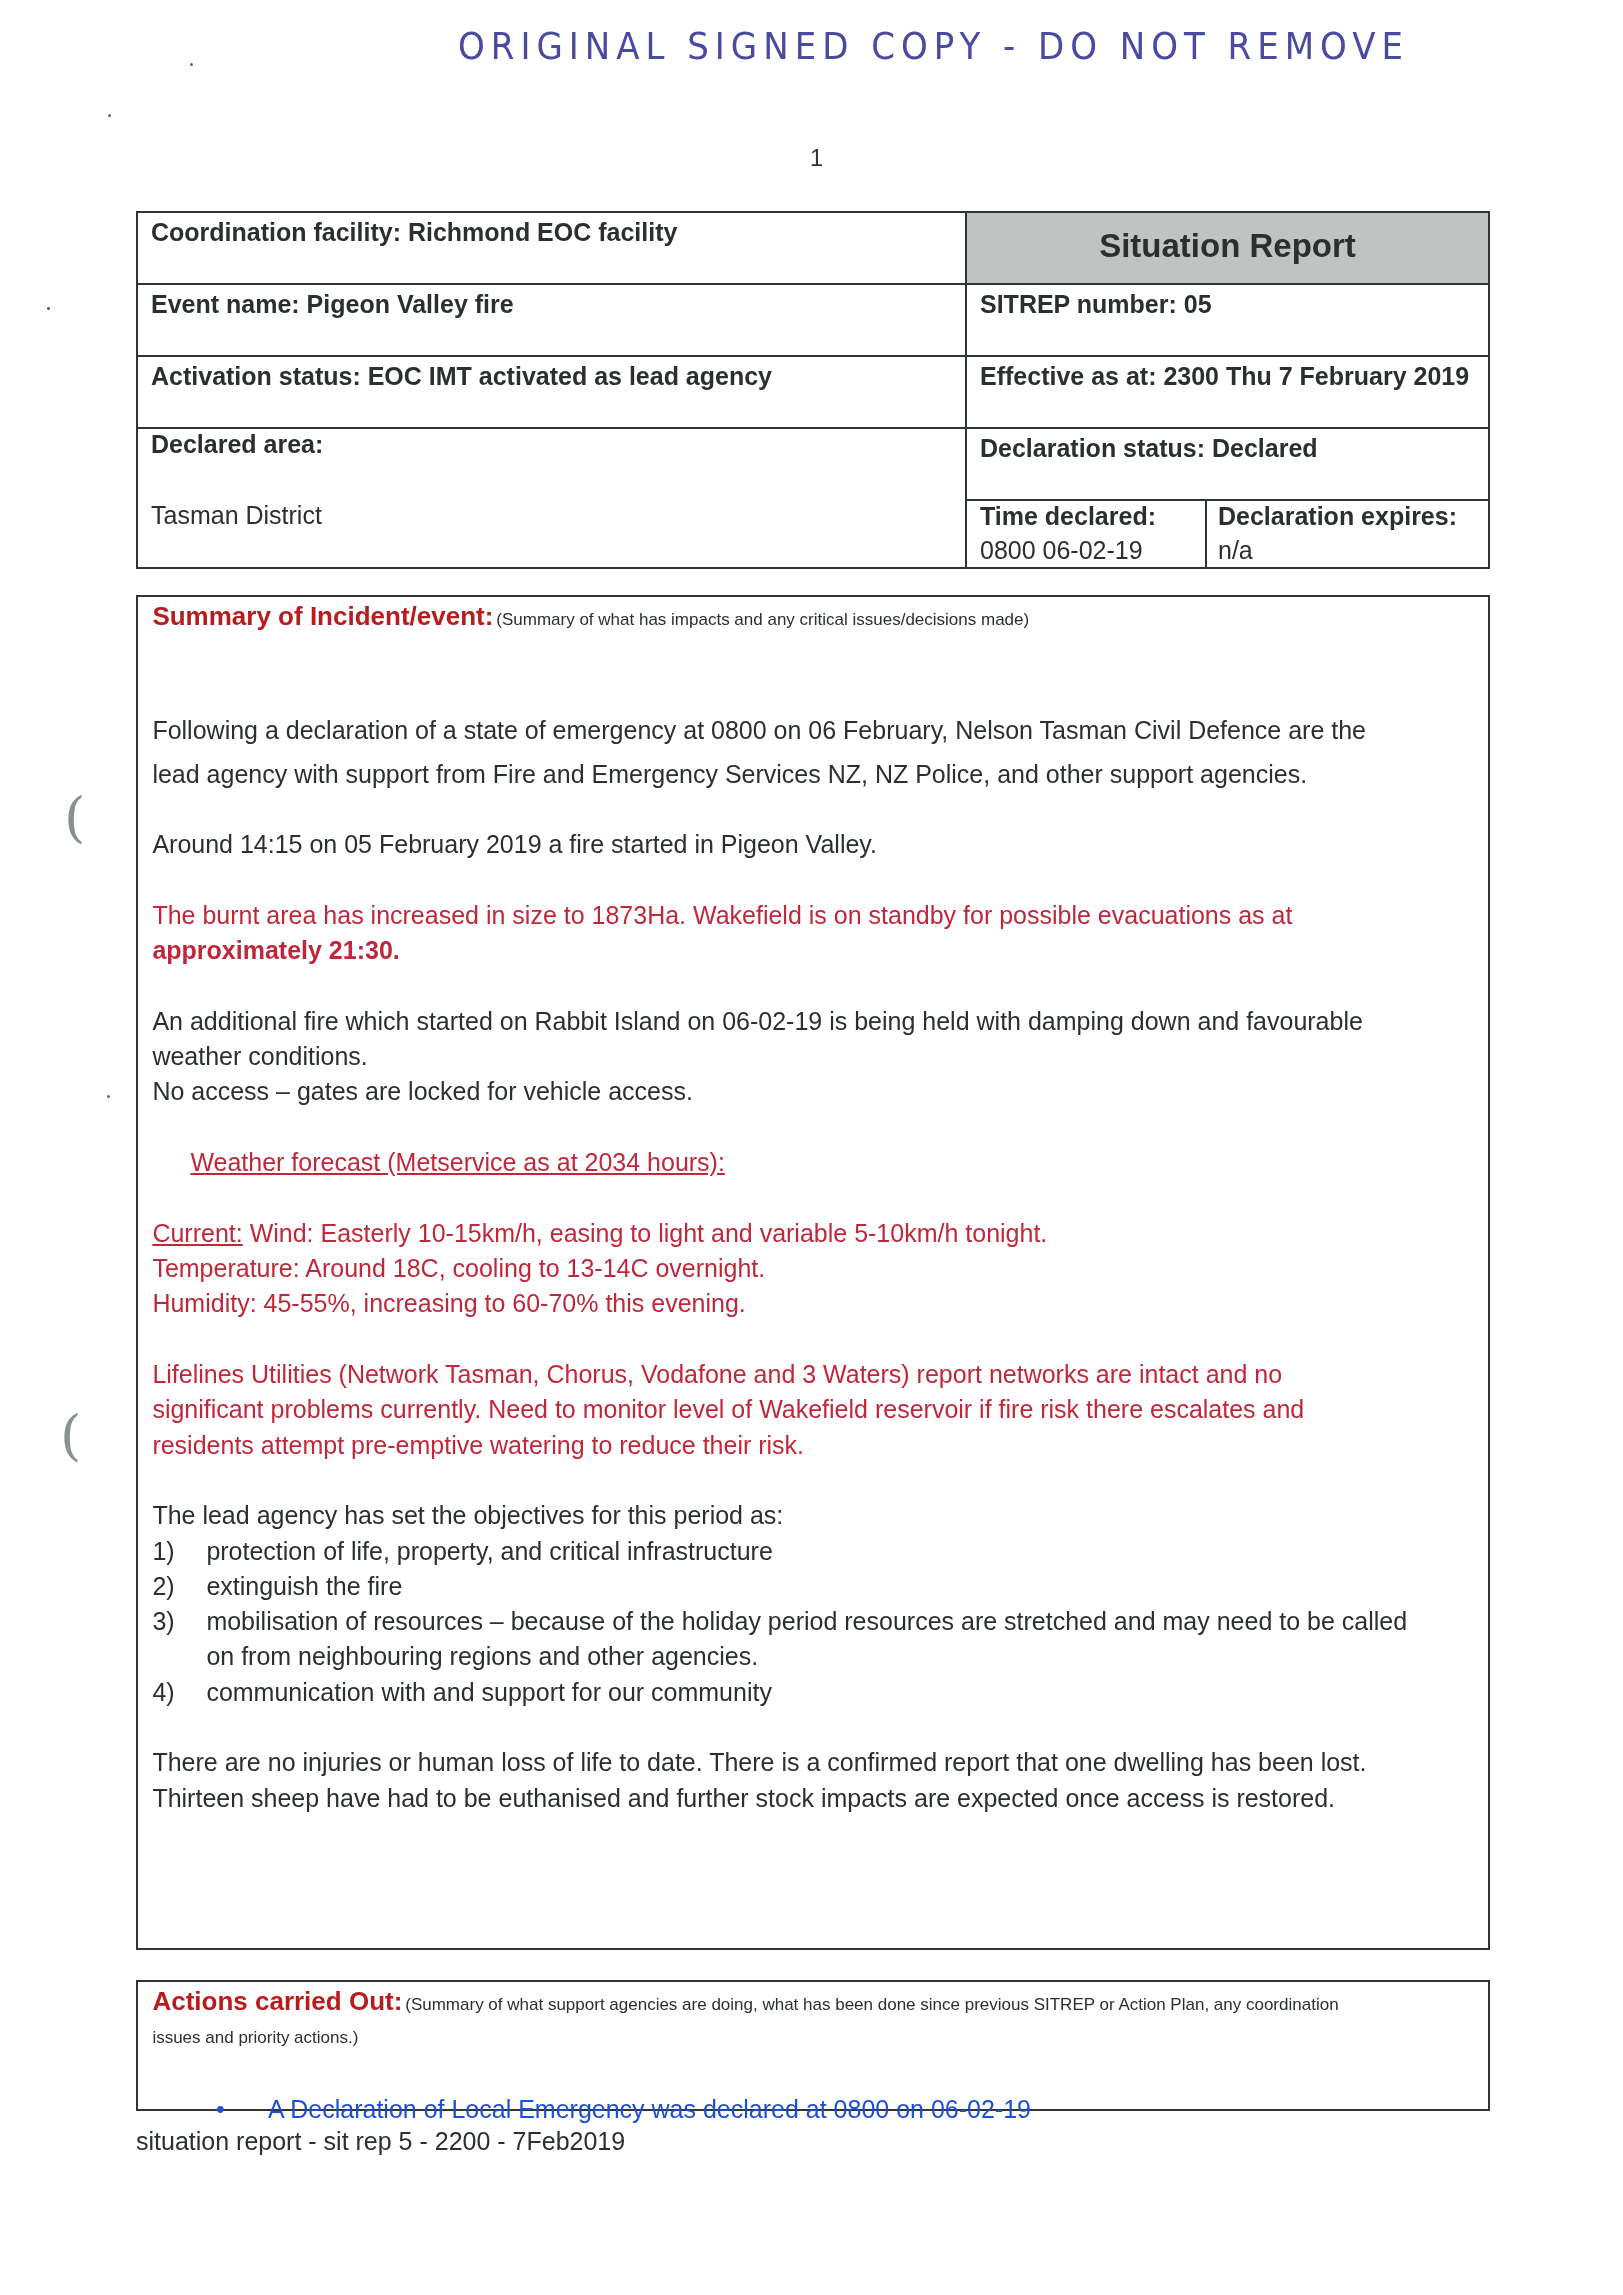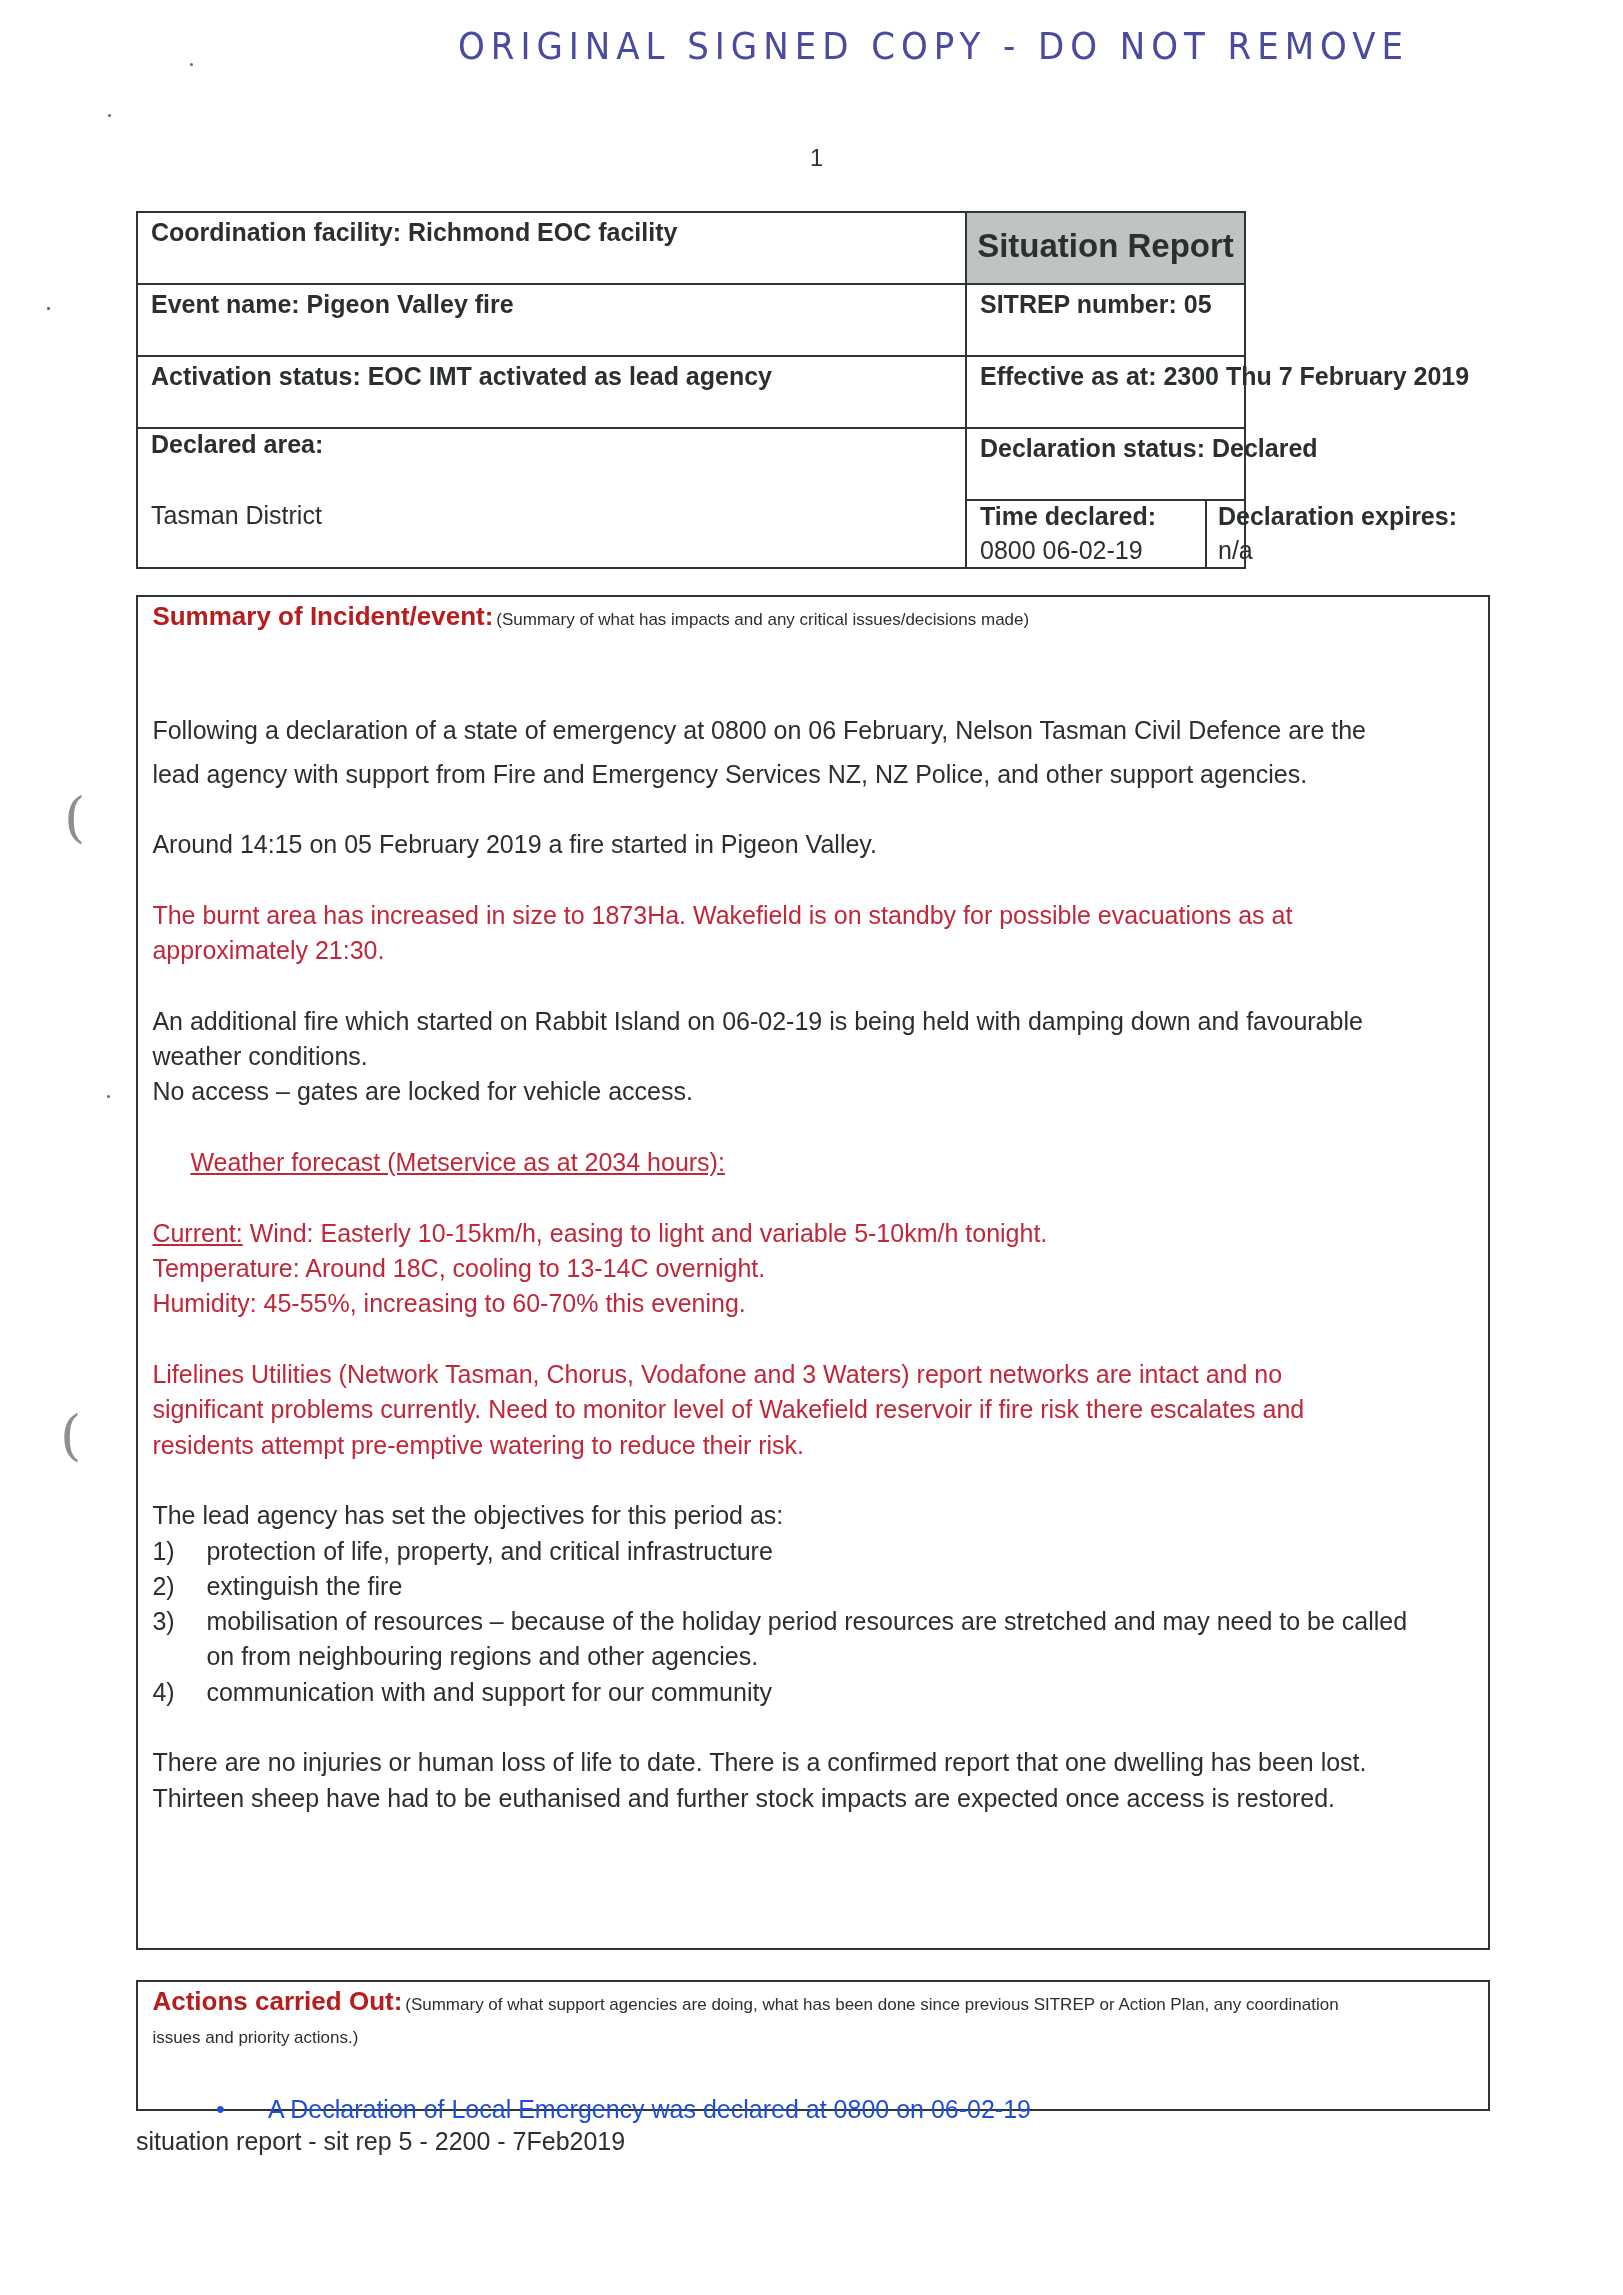--- a/index.html
+++ b/index.html
@@ -18,21 +18,21 @@
   .page-number {
     position: absolute; left: 810px; top: 145px; font-size: 23.5px; color: #333;
   }
   .margin-mark {
     position: absolute; font-size: 55px; color: #8a9190; font-family: "DejaVu Serif", serif;
   }
   .dot { position: absolute; width: 3.3px; height: 3.3px; border-radius: 50%; background: #666; }
 
   
   .hdr {
-    position: absolute; left: 136px; top: 211px; width: 1110px; height: 358px;
+    position: absolute; left: 136px; top: 211px; width: 1354px; height: 358px;
     border: 2px solid #2e3534; box-sizing: border-box;
   }
   .hdr-left { position: absolute; left: 0; top: 0; width: 829px; height: 100%; border-right: 2px solid #2e3534; box-sizing: border-box; }
   .hdr-right { position: absolute; left: 829px; top: 0; right: 0; height: 100%; }
   .row { position: absolute; left: 0; right: 0; border-bottom: 2px solid #2e3534; box-sizing: border-box; }
   .row.last { border-bottom: none; }
   .cell-text { position: absolute; left: 13px; top: 5.2px; font-size: 25px; font-weight: bold; color: #2b2f2e; white-space: nowrap; }
   .cell-sub { position: absolute; left: 13px; font-size: 25px; color: #2b2f2e; white-space: nowrap; }
   .title-cell { background: #bfc4c3; }
   .title-text { position: absolute; left: 0; right: 0; top: 14.4px; text-align: center; font-size: 33px; font-weight: bold; color: #2b302f; }
@@ -121,21 +121,21 @@
     <span class="hint">(Summary of what has impacts and any critical issues/decisions made)</span>
   </div>
 
 
   <div class="p" style="top:116px;">Following a declaration of a state of emergency at 0800 on 06 February, Nelson Tasman Civil Defence are the</div>
   <div class="p" style="top:160px;">lead agency with support from Fire and Emergency Services NZ, NZ Police, and other support agencies.</div>
 
   <div class="p" style="top:230px;">Around 14:15 on 05 February 2019 a fire started in Pigeon Valley.</div>
 
   <div class="p red" style="top:301px;">The burnt area has increased in size to 1873Ha. Wakefield is on standby for possible evacuations as at</div>
-  <div class="p red" style="top:336px;">approximately 21:30.</div>
+  <div class="p red" style="top:336px;font-weight:bold;">approximately 21:30.</div>
 
   <div class="p" style="top:407px;">An additional fire which started on Rabbit Island on 06-02-19 is being held with damping down and favourable</div>
   <div class="p" style="top:442px;">weather conditions.</div>
   <div class="p" style="top:477px;">No access – gates are locked for vehicle access.</div>
 
   <div class="p red u" style="top:548px;margin-left:38px;">Weather forecast (Metservice as at 2034 hours):</div>
 
   <div class="p red" style="top:619px;"><span class="u">Current:</span><span> Wind: Easterly 10-15km/h, easing to light and variable 5-10km/h tonight.</span></div>
   <div class="p red" style="top:654px;">Temperature: Around 18C, cooling to 13-14C overnight.</div>
   <div class="p red" style="top:689px;">Humidity: 45-55%, increasing to 60-70% this evening.</div>

